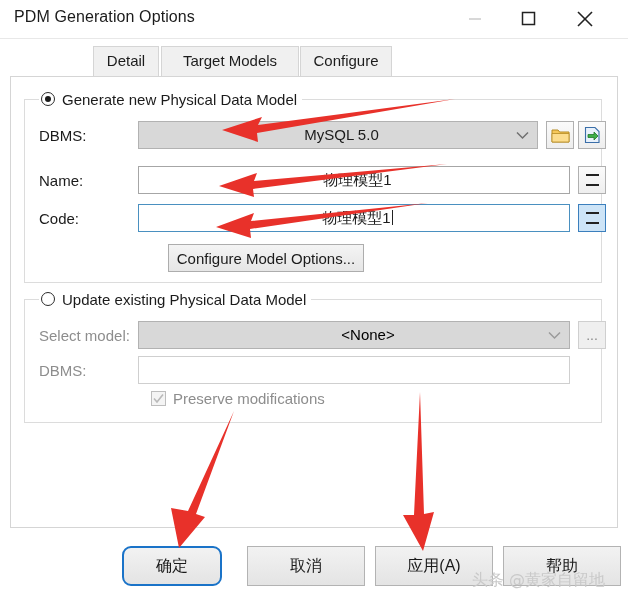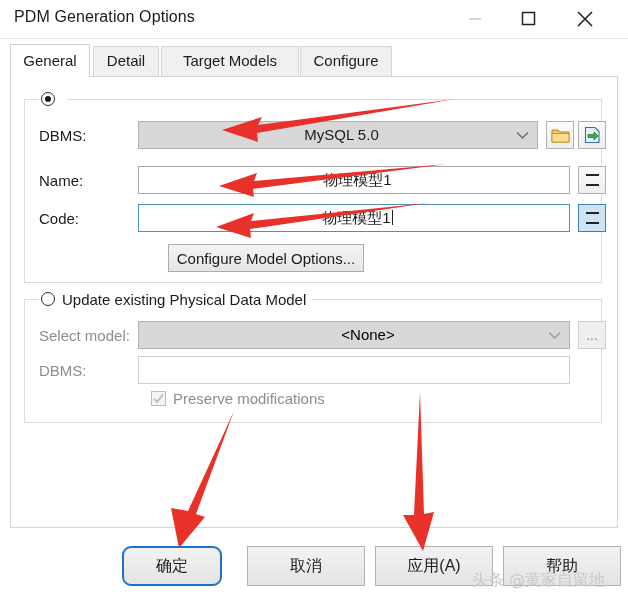--- a/index.html
+++ b/index.html
@@ -296,32 +296,32 @@
     </button>
     <button class="wbtn" id="btn-close">
       <svg width="24" height="37" viewBox="0 0 24 37">
         <line x1="5" y1="12" x2="19" y2="26" stroke="#222" stroke-width="1.6"></line>
         <line x1="19" y1="12" x2="5" y2="26" stroke="#222" stroke-width="1.6"></line>
       </svg>
     </button>
   </div>
 
   <div id="tabstrip">
-    <div class="tab active" id="tab-general">General</div>
     <div class="tab" id="tab-detail">Detail</div>
     <div class="tab" id="tab-target">Target Models</div>
     <div class="tab" id="tab-selection">Configure</div>
   </div>
 
   <div id="tabpage">
 
     <div class="group" id="group-generate">
 
       <div class="group-legend">
         <span class="radio checked"></span>
+        <span>Generate new Physical Data Model</span>
       </div>
 
       <div class="flabel" style="left:14px; top:27px;">DBMS:</div>
       <div class="field combo-filled" style="left:113px; top:21px; width:400px;">
         <span>MySQL 5.0</span>
         <svg class="combo-arrow" width="13" height="9" viewBox="0 0 13 9">
           <polyline points="1,1.5 6.5,7 12,1.5" fill="none" stroke="#707070" stroke-width="1.5"></polyline>
         </svg>
       </div>
       <div class="sqbtn" style="left:521px; top:21px;">

